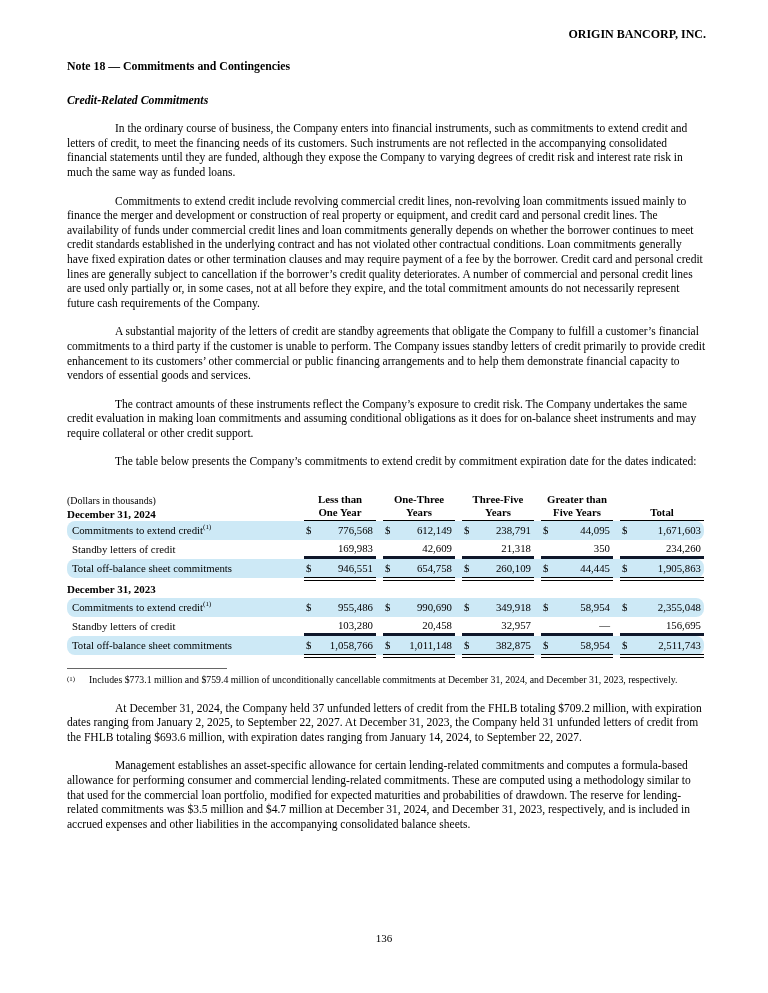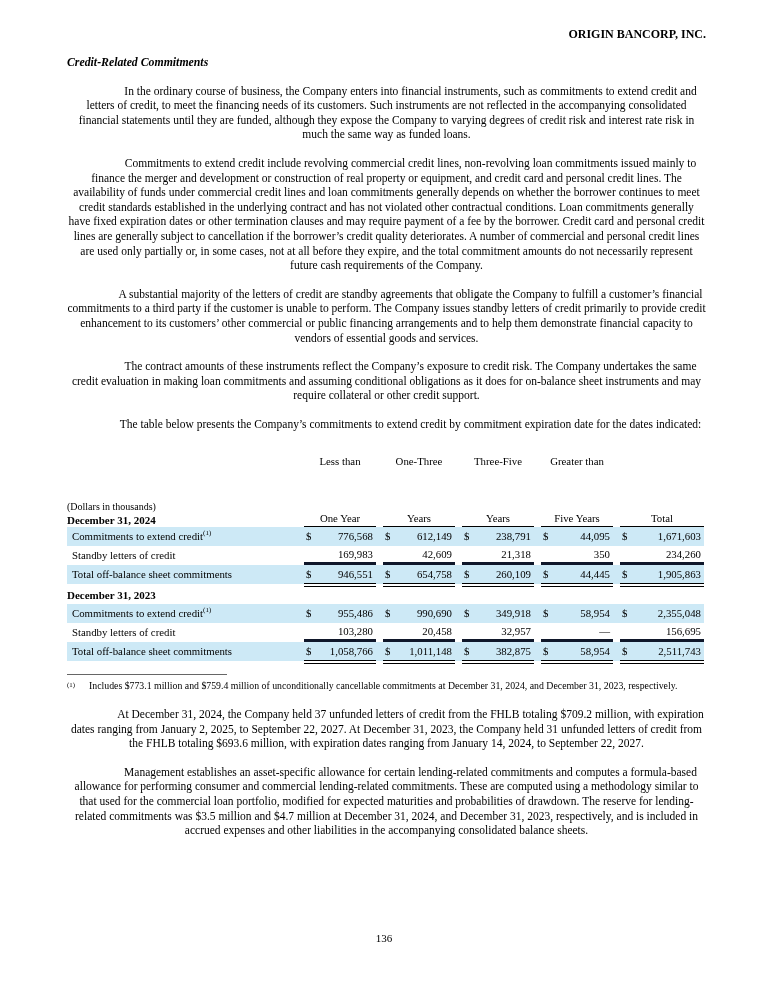--- a/index.html
+++ b/index.html
@@ -11,46 +11,46 @@
     background:#ffffff;
     font-family:"Liberation Serif", serif;
     color:#000;
     font-size:11.5px;
     line-height:14.6px;
     padding:26px 62px 0 67px;
     overflow:hidden;
   }
   .doc-header { text-align:right; font-weight:bold; font-size:12px; line-height:16px; }
   .note-heading { font-weight:bold; margin-top:17px; font-size:11.8px; }
-  .sub-heading { font-weight:bold; font-style:italic; margin-top:13px; font-size:11.8px; }
-  p.para { margin-top:14px; text-indent:48px; text-align:center; }
+  .sub-heading { font-weight:bold; font-style:italic; margin-top:19px; font-size:11.8px; }
+  p.para { margin-top:14px; text-indent:48px; text-align:left; }
   
   .fin-table { margin-top:24px; width:637px; font-size:10.8px; }
   .trow { display:flex; align-items:stretch; }
   .hl { background:#cde9f6; }
   .tlabel { width:230px; padding-left:5px; display:flex; align-items:center; }
   .tlabel sup { font-size:7px; line-height:1; position:relative; top:-3px; }
   .tcell {
     width:72px; margin-left:7px;
     display:flex; justify-content:space-between; align-items:center;
   }
   .tcell.total { width:84px; }
   .tcell .cur { padding-left:2px; }
   .tcell .val { margin-left:auto; padding-right:3px; }
   
   .thead { display:flex; align-items:flex-end; }
   .thead .tlabel { flex-direction:column; align-items:flex-start; justify-content:flex-end; padding-left:0; }
   .thead .dollars-note { font-size:10px; line-height:13px; }
   .thead .date-label { font-weight:bold; font-size:11px; line-height:14px; }
   .thead .tcell {
     flex-direction:column; justify-content:flex-end; align-items:center;
-    font-weight:normal; line-height:12.5px; text-align:center;
-    border-bottom:1.5px solid #000; padding-bottom:2px;gap:44px;
+    font-weight:bold; line-height:12.5px; text-align:center;
+    border-bottom:1.5px solid #000; padding-bottom:2px;
   }
-  .data-row { height:19px; line-height:19px; }
+  .data-row { height:19px; line-height:19px;border-radius:8px; }
   .rule-under .tcell { border-bottom:3px solid #0f172a; }
   .total-row .tcell { border-bottom:1.5px solid #000; }
   .dbl-rule { display:flex; height:3px; }
   .dbl-rule .tlabel { border:none; }
   .dbl-rule .tcell { border-bottom:1.5px solid #000; height:3px; }
   .section-label { font-weight:bold; font-size:11px; height:17px; line-height:17px; padding-left:0; }
   .section-label .tlabel { padding-left:0; }
   
   .footnote-rule { margin-top:10px; width:160px; border-top:1px solid #666; }
   .footnote { display:flex; margin-top:5px; font-size:9.8px; line-height:12.5px; }
@@ -59,20 +59,21 @@
 </style>
 </head>
 <body>
 
 <div class="page">
 
   <div class="doc-header">
     <div>ORIGIN BANCORP, INC.</div>
   </div>
 
+  <div class="note-heading">Note 18 — Commitments and Contingencies</div>
   <div class="sub-heading">Credit-Related Commitments</div>
 
   <p class="para">In the ordinary course of business, the Company enters into financial instruments, such as commitments to extend credit and letters of credit, to meet the financing needs of its customers. Such instruments are not reflected in the accompanying consolidated financial statements until they are funded, although they expose the Company to varying degrees of credit risk and interest rate risk in much the same way as funded loans.</p>
   <p class="para">Commitments to extend credit include revolving commercial credit lines, non-revolving loan commitments issued mainly to finance the merger and development or construction of real property or equipment, and credit card and personal credit lines. The availability of funds under commercial credit lines and loan commitments generally depends on whether the borrower continues to meet credit standards established in the underlying contract and has not violated other contractual conditions. Loan commitments generally have fixed expiration dates or other termination clauses and may require payment of a fee by the borrower. Credit card and personal credit lines are generally subject to cancellation if the borrower’s credit quality deteriorates. A number of commercial and personal credit lines are used only partially or, in some cases, not at all before they expire, and the total commitment amounts do not necessarily represent future cash requirements of the Company.</p>
   <p class="para">A substantial majority of the letters of credit are standby agreements that obligate the Company to fulfill a customer’s financial commitments to a third party if the customer is unable to perform. The Company issues standby letters of credit primarily to provide credit enhancement to its customers’ other commercial or public financing arrangements and to help them demonstrate financial capacity to vendors of essential goods and services.</p>
   <p class="para">The contract amounts of these instruments reflect the Company’s exposure to credit risk. The Company undertakes the same credit evaluation in making loan commitments and assuming conditional obligations as it does for on-balance sheet instruments and may require collateral or other credit support.</p>
   <p class="para">The table below presents the Company’s commitments to extend credit by commitment expiration date for the dates indicated:</p>
 
   <div class="fin-table">
 

